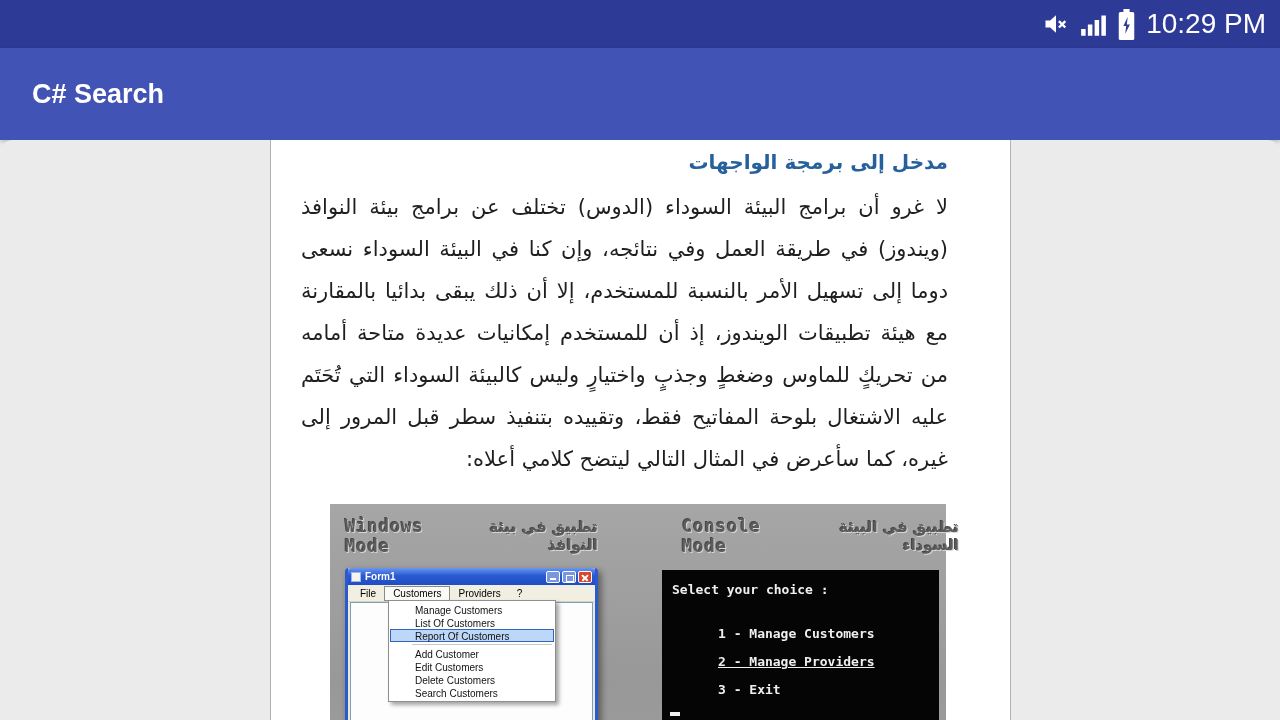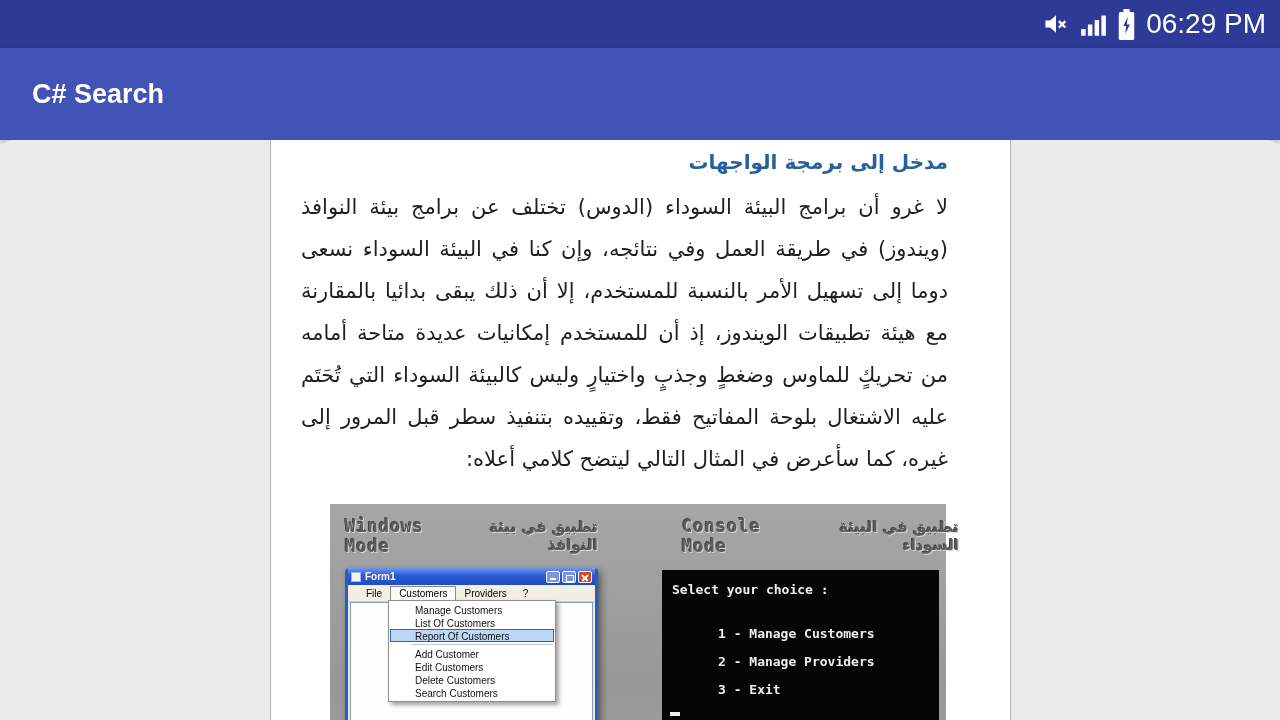--- a/index.html
+++ b/index.html
@@ -100,21 +100,21 @@
   .win-btn.close { background:#d8472b; }
   .win-btn.close::before, .win-btn.close::after {
     content:""; position:absolute; left:2px; top:5px; width:8px; height:1.5px; background:#fff;
   }
   .win-btn.close::before { transform:rotate(45deg); }
   .win-btn.close::after  { transform:rotate(-45deg); }
 
   .form-menubar {
     height:17px; background:#f1efe2;
     display:flex; align-items:center;
-    font-size:10px; color:#000; padding-left:10px;
+    font-size:10px; color:#000; padding-left:4px;
     border-bottom:1px solid #d8d4c0;
   }
   .menu-item { padding:1px 8px; }
   .menu-item.open { border:1px solid #8a8a8a; background:#fafaf6; }
 
   .form-client {
     position:absolute; left:2px; right:2px; top:34px; bottom:0;
     background:#fdfdfd; border:1px solid #7f9db9;
   }
   .dropdown {
@@ -130,21 +130,21 @@
   
   .console {
     position:absolute; left:332px; top:66px; width:277px; height:234px;
     background:#050505;
     font-family:"DejaVu Sans Mono", monospace;
     color:#efefef; font-size:13px; font-weight:bold;
   }
   .console-line { position:absolute; white-space:pre; }
   .console-prompt { left:10px; top:12px; }
   .console-opt1 { left:56px; top:56px; }
-  .console-opt2 { left:56px; top:84px; }
+  .console-opt2 { left:56px; top:84px;text-decoration:underline; }
   .console-opt3 { left:56px; top:112px; }
   .console-cursor { position:absolute; left:8px; top:142px; width:10px; height:4px; background:#efefef; }
 </style>
 </head>
 <body>
 
 <div class="status-bar">
   <svg class="status-icon" width="28" height="28" viewBox="0 0 24 24">
     <polygon points="3,9 7,9 12,4.5 12,19.5 7,15 3,15" fill="#ffffff"></polygon>
     <line x1="14.5" y1="9.5" x2="20" y2="15" stroke="#ffffff" stroke-width="2"></line>
@@ -154,21 +154,21 @@
     <rect x="1" y="16" width="4" height="6" fill="#ffffff"></rect>
     <rect x="7" y="12" width="4" height="10" fill="#ffffff"></rect>
     <rect x="13" y="8" width="4" height="14" fill="#ffffff"></rect>
     <rect x="19" y="4" width="4" height="18" fill="#ffffff"></rect>
   </svg>
   <svg class="status-icon" width="19" height="31" viewBox="0 0 12 20">
     <rect x="4" y="0" width="4" height="2" fill="#ffffff"></rect>
     <rect x="1" y="2" width="10" height="18" rx="1" fill="#ffffff"></rect>
     <polygon points="6.8,5 4,11 5.8,11 5.2,16 8.2,10 6.2,10" fill="#2d3a96"></polygon>
   </svg>
-  <span class="status-time">06:29 PM</span>
+  <span class="status-time">10:29 PM</span>
 </div>
 
 <div class="app-bar">
   <span class="app-title">C# Search</span>
 </div>
 
 <div class="content">
   <div class="page">
 
     <div class="doc-heading">مدخل إلى برمجة الواجهات</div>

